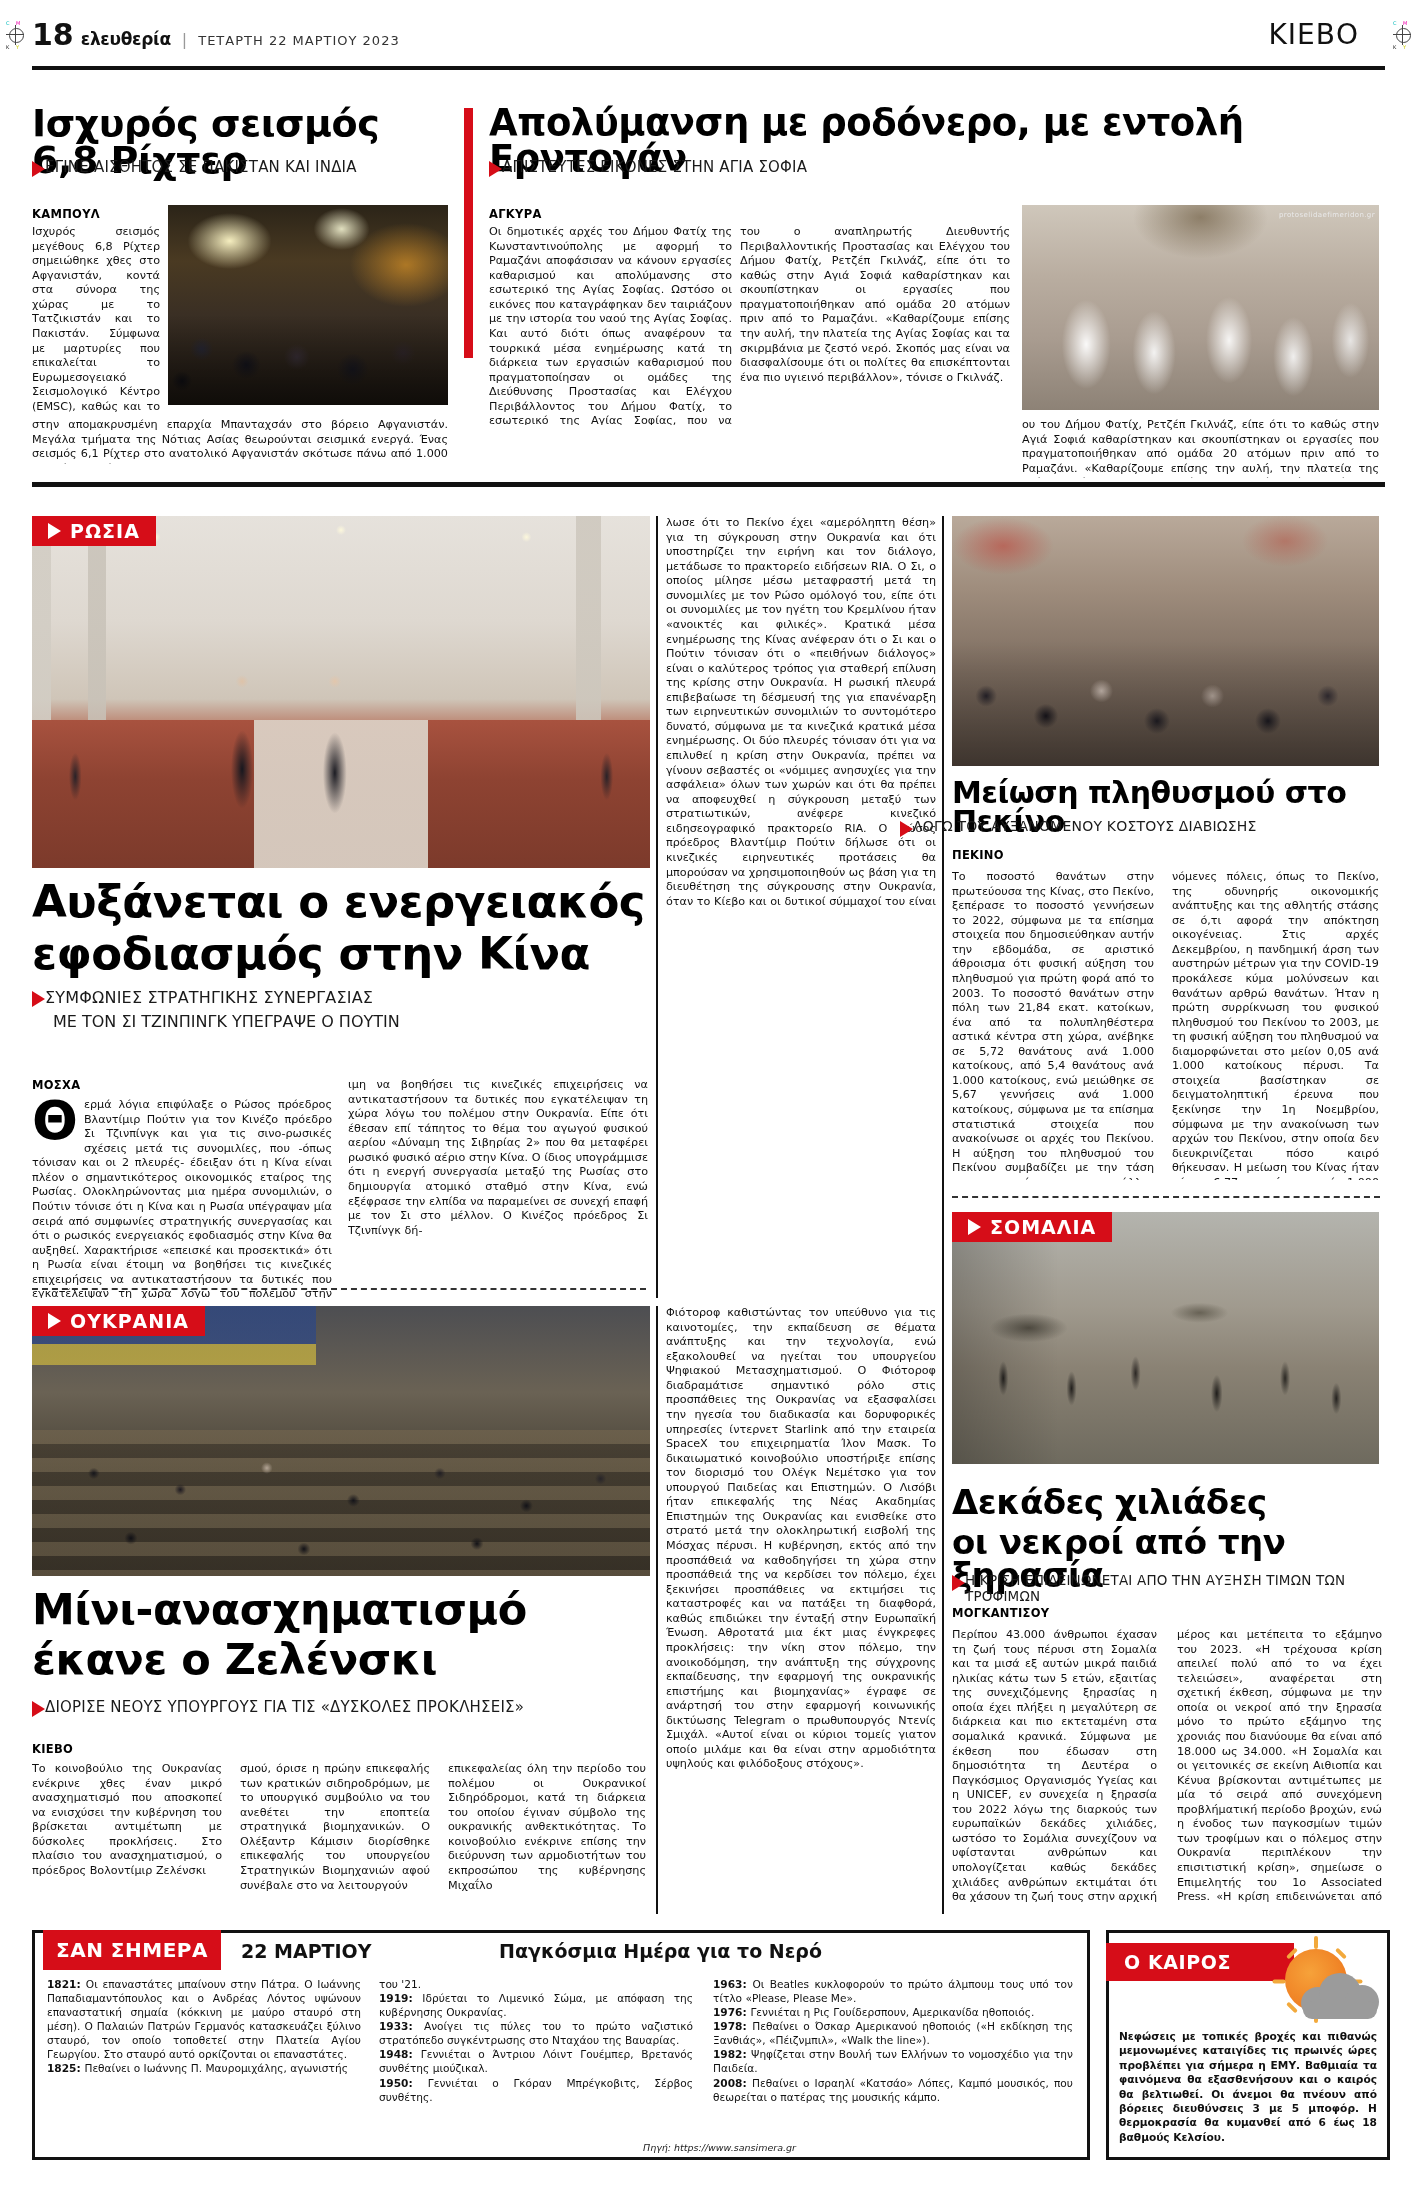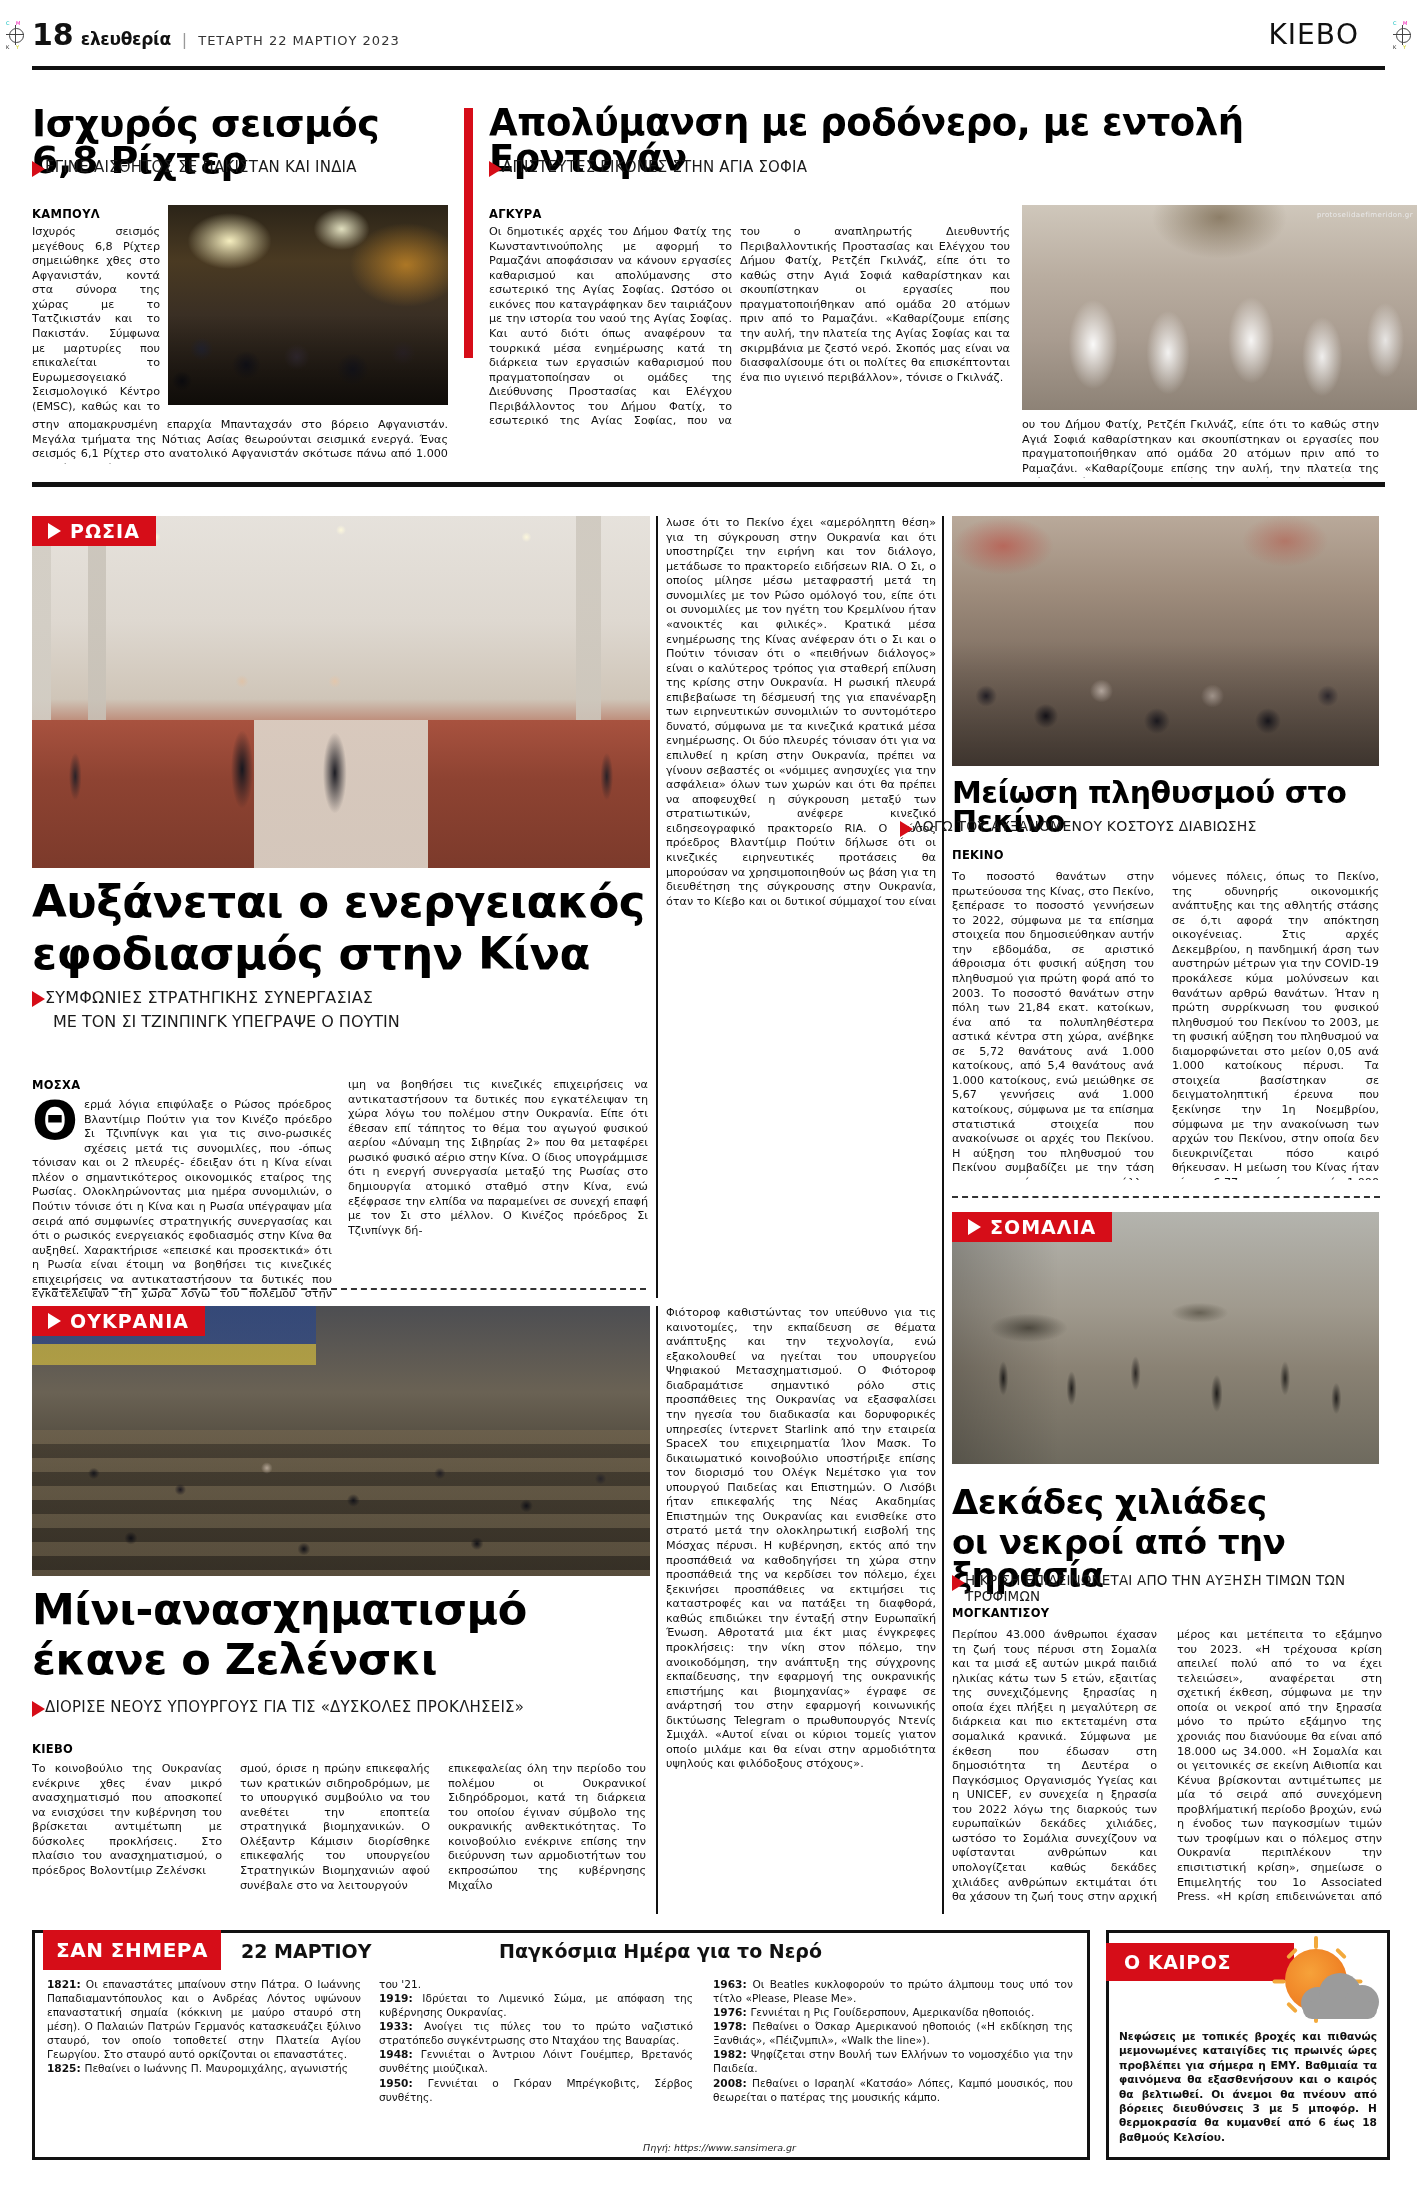--- a/index.html
+++ b/index.html
@@ -150,21 +150,21 @@
 
   <div class="sub" style="position:absolute;left:489px;top:158px;width:600px;font-size:15px;" data-name="disinfection-subhead-row">
     <span class="tri" data-name="triangle-bullet-icon"></span>
     <span data-name="disinfection-subhead">ΑΠΙΣΤΕΥΤΕΣ ΕΙΚΟΝΕΣ ΣΤΗΝ ΑΓΙΑ ΣΟΦΙΑ</span>
   </div>
 
   <div style="position:absolute;left:489px;top:207px;" class="dateline" data-name="disinfection-dateline">ΑΓΚΥΡΑ</div>
 
   <div class="body clip" style="position:absolute;left:489px;top:225px;width:243px;height:200px;" data-name="disinfection-column-1">Οι δημοτικές αρχές του Δήμου Φατίχ της Κωνσταντινούπολης με αφορμή το Ραμαζάνι αποφάσισαν να κάνουν εργασίες καθαρισμού και απολύμανσης στο εσωτερικό της Αγίας Σοφίας. Ωστόσο οι εικόνες που καταγράφηκαν δεν ταιριάζουν με την ιστορία του ναού της Αγίας Σοφίας. Και αυτό διότι όπως αναφέρουν τα τουρκικά μέσα ενημέρωσης κατά τη διάρκεια των εργασιών καθαρισμού που πραγματοποίησαν οι ομάδες της Διεύθυνσης Προστασίας και Ελέγχου Περιβάλλοντος του Δήμου Φατίχ, το εσωτερικό της Αγίας Σοφίας, που να γνωστόν έχει μετατραπεί σε τζαμί, με απόφαση Ερντογάν, «πλύθηκε με ροδόνερο». Ακόμη, σύμφωνα με πληροφορίες ομάδες του δήμου καθάρισαν με ζεστό νερό την αυλή της Αγίας Σοφίας αλλά και τον περιβάλλοντα χώρο. Από την πλευρά</div>
 
-  <div class="photo" style="left:1022px;top:205px;width:357px;height:205px;padding-left:38px;" data-name="disinfection-photo">
+  <div class="photo" style="left:1022px;top:205px;width:357px;height:205px;" data-name="disinfection-photo">
     <div class="ov" style="background:
       linear-gradient(180deg,#cfc7bb 0%,#b9ada0 35%,#a99c90 65%,#8d8276 100%);"></div>
     <div class="ov" style="background:
       radial-gradient(ellipse 34px 62px at 18% 68%, rgba(255,255,255,.95), rgba(255,255,255,0) 72%),
       radial-gradient(ellipse 30px 58px at 37% 72%, rgba(250,250,250,.92), rgba(255,255,255,0) 72%),
       radial-gradient(ellipse 32px 60px at 58% 66%, rgba(255,255,255,.9), rgba(255,255,255,0) 72%),
       radial-gradient(ellipse 28px 55px at 76% 74%, rgba(248,248,248,.9), rgba(255,255,255,0) 72%),
       radial-gradient(ellipse 26px 52px at 92% 66%, rgba(242,242,242,.85), rgba(255,255,255,0) 72%);"></div>
     <div class="ov" style="background:
       radial-gradient(ellipse 90px 55px at 50% 6%, rgba(90,70,40,.55), rgba(0,0,0,0) 75%);"></div>

